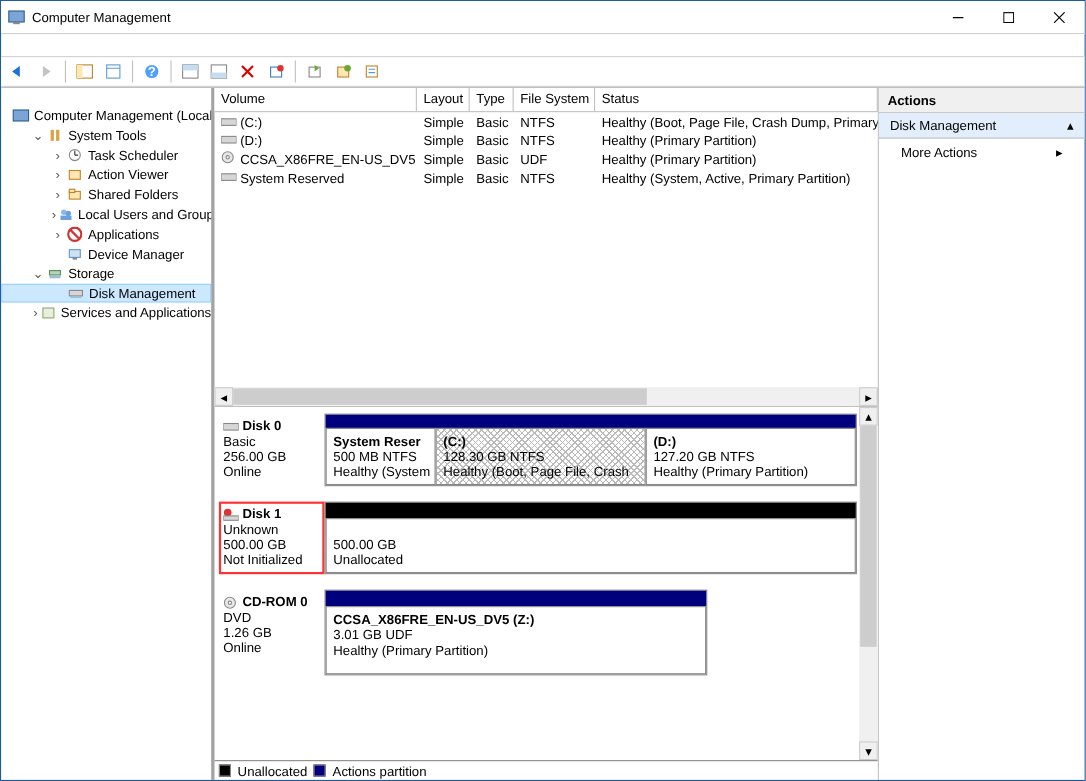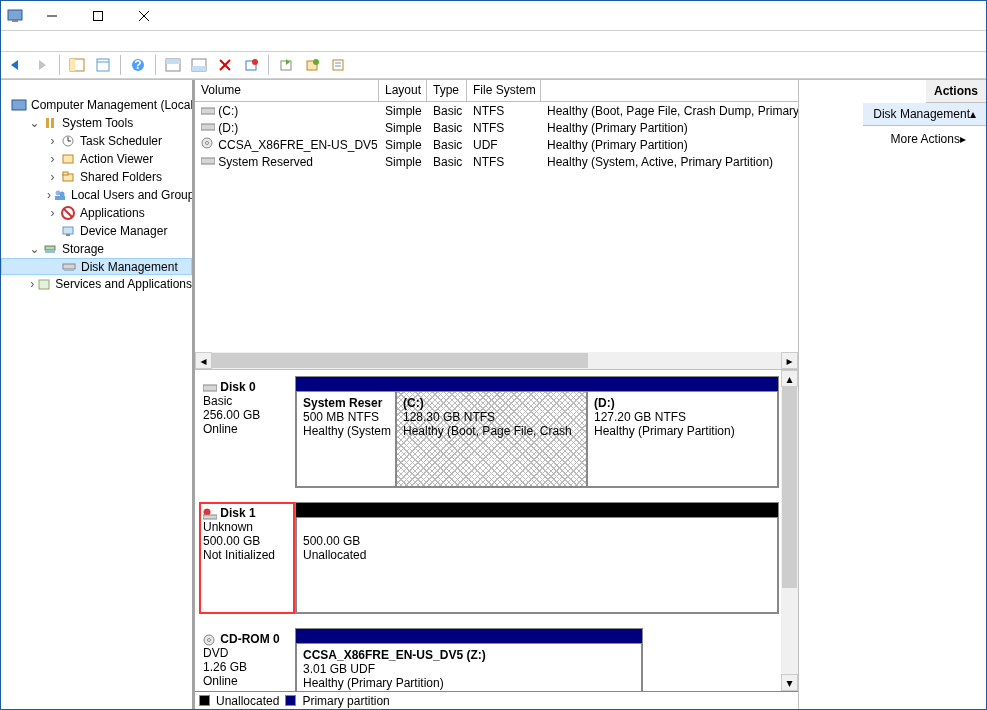--- a/index.html
+++ b/index.html
@@ -26,53 +26,54 @@
 .volshdr > div { border-right:1px solid #c0c0c0; padding: 3px 6px; color:#000; position:relative; overflow:hidden; white-space:nowrap;}
 .volsbody { flex:1; overflow:hidden;}
 .volrow { display:flex; height:17px; align-items:center; }
 .volrow > div { padding: 0 6px; white-space:nowrap; overflow:hidden; }
 .hscroll { height:17px; background:#f0f0f0; display:flex; align-items:center;}
 .hscroll .arrow{ width:17px;height:17px;background:#f0f0f0;display:flex;align-items:center;justify-content:center;border:1px solid #ccc;}
 .hscroll .track{ flex:1; height:17px; background:#f0f0f0; position:relative;}
 .hscroll .thumb{ position:absolute; left:0; width:66%; height:15px; top:1px; background:#cdcdcd;}
 .diskarea { flex:1; overflow:hidden; position:relative; display:flex;}
 .disklist { flex:1; padding: 6px 2px 0 4px; }
-.diskrow { display:flex; margin-bottom:14px; height:112px;}
+.diskrow { display:flex; margin-bottom:14px; height:66px;}
 .diskinfo { width:96px; padding:4px; background:#fff;}
 .diskred { border:2px solid #f33; padding:2px; }
 .diskiparts { flex:1; display:flex; flex-direction:column; border:1px solid #888;}
 .diskhdr { height:14px; background:#00007f; }
 .diskhdr.black { background:#000; }
 .diskcells { flex:1; display:flex; }
 .diskcell { border:1px solid #888; padding:4px 6px; overflow:hidden; white-space:nowrap; font-size:11px;}
 .diskcell .b { font-weight:bold; font-size:12px;}
 .vscroll { width:17px; background:#f0f0f0; display:flex; flex-direction:column;}
 .vscroll .arrow{height:17px;background:#f0f0f0;border:1px solid #ccc;display:flex;align-items:center;justify-content:center;}
 .vscroll .track{flex:1;position:relative;}
 .vscroll .thumb{position:absolute;top:0;left:1px;width:15px;height:70%;background:#cdcdcd;}
 .legend { height:18px; border-top:1px solid #888; display:flex; align-items:center; padding:0 4px; gap:6px; font-size:11px;}
 .legend .sw { width:11px; height:11px; display:inline-block; border:1px solid #888;}
-.actions { width:188px; border-left:1px solid #c0c0c0; display:flex; flex-direction:column;align-items:flex-end;}
+.actions { width:188px; border-left:1px solid #c0c0c0; display:flex; flex-direction:column;}
 .actions .hdr { background:#f0f0f0; padding:4px 8px; font-weight:bold; border-bottom:1px solid #c0c0c0;}
 .actions .grp { background:#e2eefc; padding:4px 10px; border-bottom:1px solid #c0c0c0; display:flex; justify-content:space-between;}
 .actions .item { padding:6px 20px; display:flex; justify-content:space-between;}
 .crosshatch { background-image: repeating-linear-gradient(45deg,transparent,transparent 3px,#bbb 3px,#bbb 4px),repeating-linear-gradient(-45deg,transparent,transparent 3px,#bbb 3px,#bbb 4px); }
 .colVol{width:184px}.colLay{width:48px}.colTyp{width:40px}.colFS{width:74px}.colSt{flex:1}
 svg { display:block; }
 </style>
 </head>
 <body>
 
 <div class="titlebar">
   <span class="icon">
     <svg width="16" height="16">
         <rect x="1" y="2" width="14" height="10" fill="#7aa5d6" stroke="#2b5b91"></rect>
         <rect x="5" y="12" width="6" height="2" fill="#888"></rect>
       </svg>
   </span>
+  <span class="title">Computer Management</span>
   <div class="winbtn">
       <svg width="10" height="10">
         <line x1="0" y1="5" x2="10" y2="5" stroke="#000"></line>
       </svg>
     </div>
   <div class="winbtn">
       <svg width="10" height="10">
         <rect x="0.5" y="0.5" width="9" height="9" fill="none" stroke="#000"></rect>
       </svg>
     </div>
@@ -281,20 +282,21 @@
       </div>
   </div>
 
   <div class="center">
     <div class="vols">
       <div class="volshdr">
         <div class="colVol">Volume</div>
         <div class="colLay">Layout</div>
         <div class="colTyp">Type</div>
         <div class="colFS">File System</div>
+        <div class="colSt">Status</div>
       </div>
       <div class="volsbody">
         <div class="volrow">
           <div class="colVol"><span style="display:inline-block;width:14px;vertical-align:middle"><svg width="14" height="10">
                   <rect x="0" y="2" width="14" height="6" fill="#d6d6d6" stroke="#888"></rect>
                 </svg></span> <span>(C:)</span></div>
           <div class="colLay">Simple</div>
           <div class="colTyp">Basic</div>
           <div class="colFS">NTFS</div>
           <div class="colSt">Healthy (Boot, Page File, Crash Dump, Primary</div>
@@ -422,21 +424,21 @@
         <div class="track">
             <div class="thumb"></div>
           </div>
         <div class="arrow">▾</div>
       </div>
     </div>
     <div class="legend">
       <span class="sw" style="background:#000"></span>
       <span>Unallocated</span>
       <span class="sw" style="background:#00007f"></span>
-      <span>Primary partition</span>
+      <span>Actions partition</span>
     </div>
   </div>
 
   <div class="actions">
     <div class="hdr">Actions</div>
     <div class="grp">
       <span>Disk Management</span>
       <span>▴</span>
     </div>
     <div class="item">

